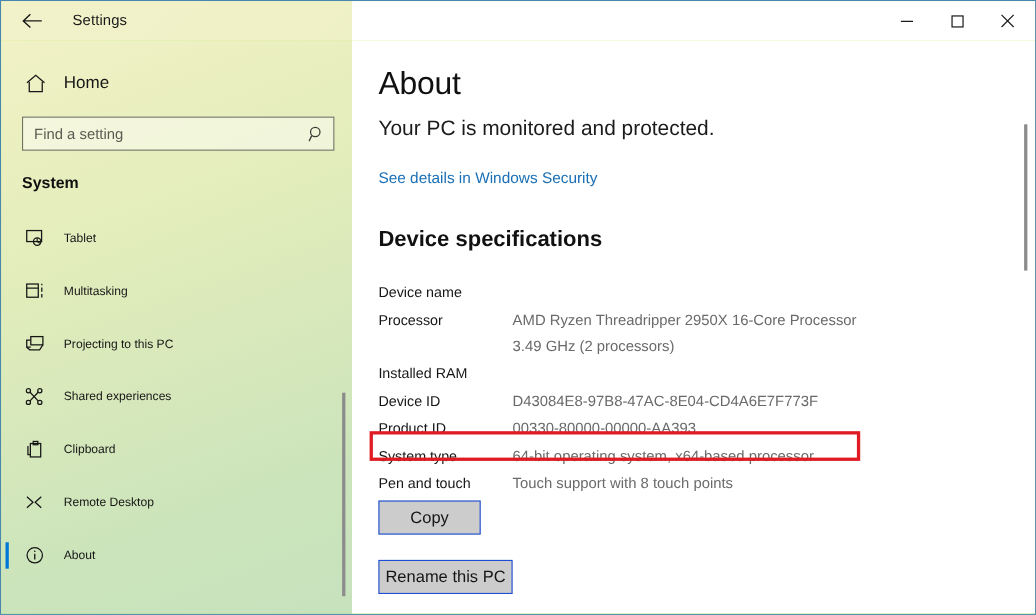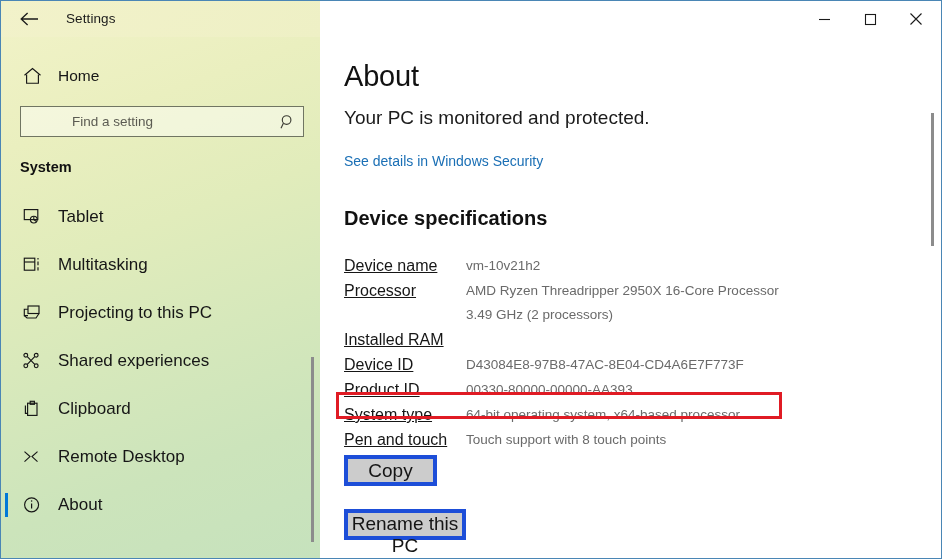--- a/index.html
+++ b/index.html
@@ -98,39 +98,38 @@
   .nav-icon {
     width: 30px;
     margin-left: 18px;
     display: flex;
     align-items: center;
     justify-content: flex-start;
     flex: none;
   }
   .nav-icon svg { display: block; }
   .nav-label {
-    font-size: 17px;
+    font-size: 11px;
     color: #161616;
     margin-left: 5px;
     white-space: nowrap;
   }
 
   #nav-home { top: 19px; }
   #nav-home .nav-label { font-size: 15.5px; }
 
   
   #search-wrap {
     position: absolute;
     top: 69px; left: 19px;
     width: 284px; height: 31px;
     background: rgba(255,255,255,0.45);
     border: 1px solid #707562;
     display: flex;
     align-items: center;
-    padding-left: 41px;
   }
   #search-input {
     flex: 1;
     border: none;
     outline: none;
     background: transparent;
     font-family: "Liberation Sans", sans-serif;
     font-size: 13.5px;
     color: #3d3d3d;
     padding-left: 10px;
@@ -223,25 +222,24 @@
   }
   .spec-row {
     display: flex;
     align-items: flex-start;
     min-height: 25px;
     padding-top: 1px;
   }
   .spec-key {
     width: 122px;
     flex: none;
-    font-size: 16px;
+    font-size: 13px;
     color: #161616;
     line-height: 24px;
     white-space: nowrap;
-    text-decoration: underline;
   }
   .spec-val {
     flex: 1;
     font-size: 13.5px;
     color: #6a6a6a;
     line-height: 24px;
   }
   .spec-val .val-line2 { display: block; }
 
   #highlight-box {
@@ -251,23 +249,23 @@
     width: 446px;
     height: 27px;
     border: 3px solid #e01b24;
     pointer-events: none;
     z-index: 5;
   }
 
   .action-btn {
     position: absolute;
     background: #cccccc;
-    border: 4px solid #1d4ed8;
+    border: 1px solid #1d4ed8;
     font-family: "Liberation Sans", sans-serif;
-    font-size: 19px;
+    font-size: 15px;
     color: #151515;
     cursor: default;
     text-align: center;
   }
   #copy-button {
     top: 418px; left: 24px;
     width: 93px; height: 31px;
   }
   #rename-button {
     top: 472px; left: 24px;
@@ -443,21 +441,20 @@
   <div id="content">
 
     <div id="page-title">About</div>
     <div id="protection-status">Your PC is monitored and protected.</div>
     <a id="security-link" href="#" style="color: rgb(26, 111, 181);">See details in Windows Security</a>
     <div id="specs-heading">Device specifications</div>
 
     <div id="specs-table">
       <div class="spec-row">
         <div class="spec-key">Device name</div>
-        <div class="spec-val">vm-10v21h2</div>
       </div>
       <div class="spec-row">
         <div class="spec-key">Processor</div>
         <div class="spec-val">
           <span>AMD Ryzen Threadripper 2950X 16-Core Processor</span>
           <span class="val-line2">3.49 GHz  (2 processors)</span>
         </div>
       </div>
       <div class="spec-row">
         <div class="spec-key">Installed RAM</div>

